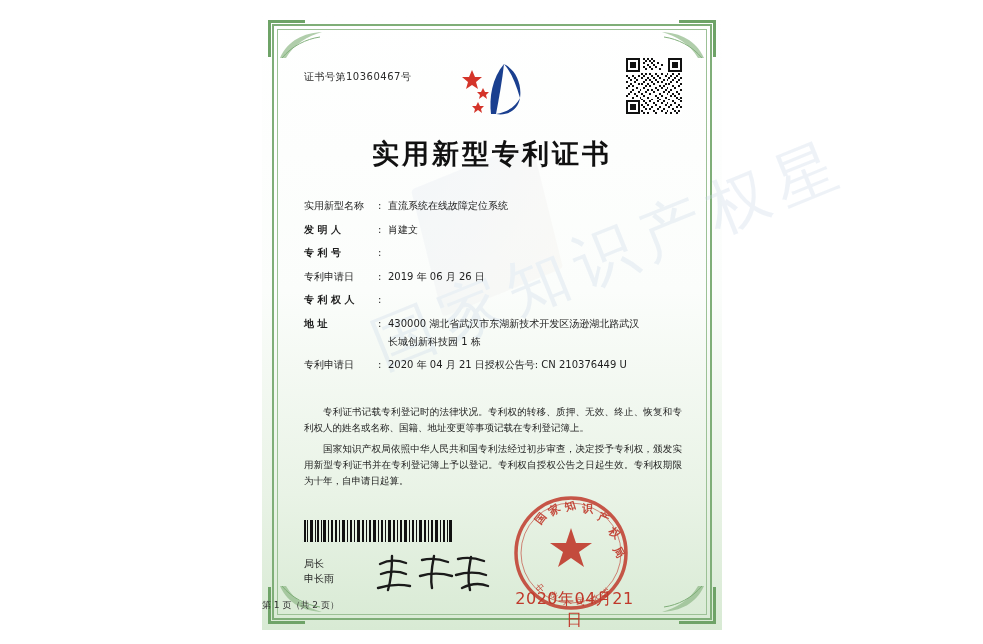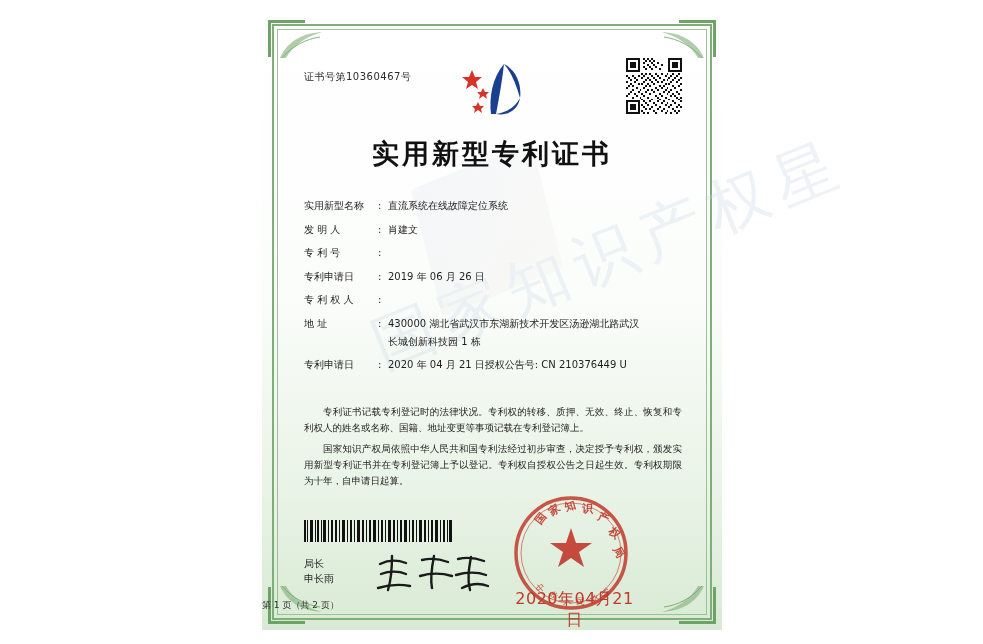--- a/index.html
+++ b/index.html
@@ -147,20 +147,21 @@
   }
   .field-label {
     width: 74px;
     flex: none;
     letter-spacing: 0px;
     white-space: nowrap;
   }
   .field-label.spread {
     display: flex;
     justify-content: space-between;
+    font-weight: bold;
   }
   .field-colon { width: 10px; flex: none; }
   .field-value { flex: 1; }
   .field-value .line2 { display: block; margin-top: 4px; }
 
   .row-inline { display: flex; align-items: flex-start; }
   .inline-label { white-space: nowrap; }
 
   
   .paragraphs {

